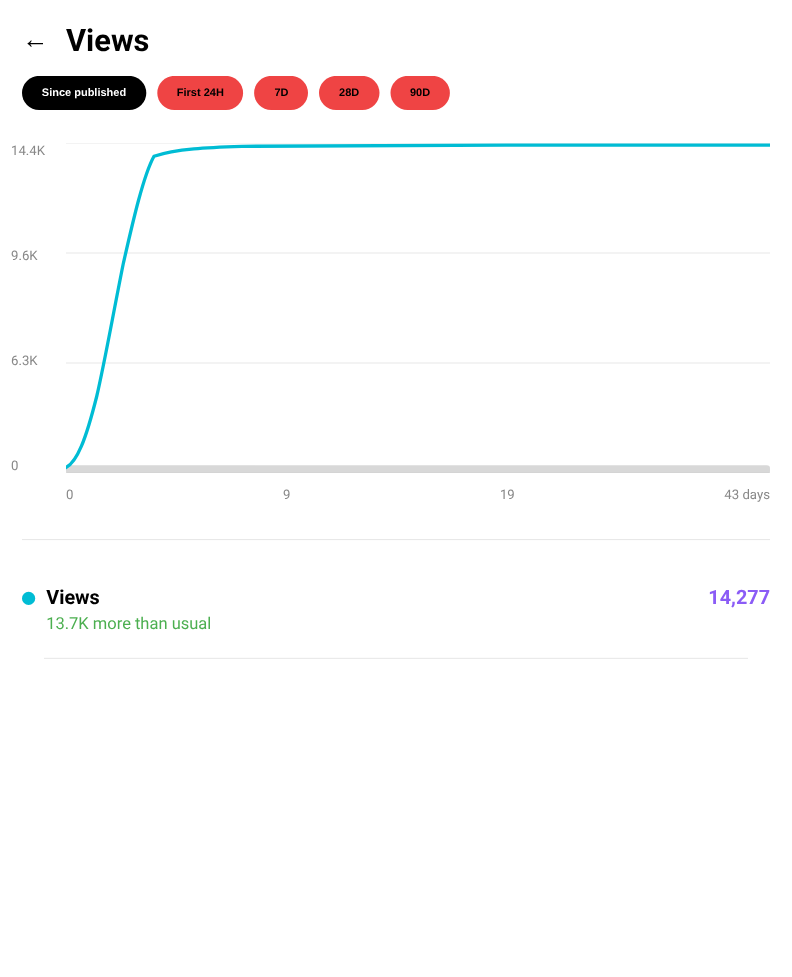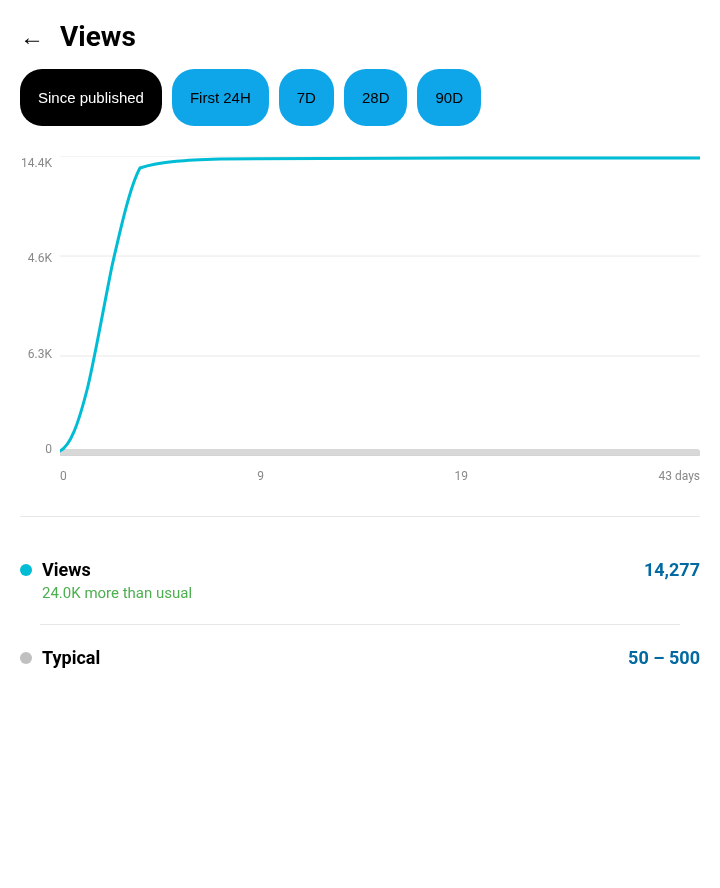--- a/index.html
+++ b/index.html
@@ -36,36 +36,36 @@
 
     .filter-tabs {
       display: flex;
       padding: 0 20px 20px 20px;
       gap: 10px;
       align-items: center;
       overflow-x: auto;
     }
 
     .filter-tab {
-      padding: 20px 18px;
+      padding: 10px 18px;
       border-radius: 22px;
       border: none;
       cursor: pointer;
-      font-size: 15px;
-      font-weight: 400;
+      font-size: 10px;
+      font-weight: 700;
       white-space: nowrap;
     }
 
     .filter-tab.active {
       background: #000;
       color: #fff;
     }
 
     .filter-tab.inactive {
-      background: #0ea5e9;
+      background: #ef4444;
       color: #000;
     }
 
     .chart-container {
       padding: 10px 20px 10px 10px;
       position: relative;
       height: 360px;
     }
 
     .chart-area {
@@ -76,21 +76,20 @@
 
     .y-axis {
       position: absolute;
       left: 0;
       top: 0;
       bottom: 40px;
       width: 50px;
       display: flex;
       flex-direction: column;
       justify-content: space-between;
-      align-items: flex-end;
       padding-right: 8px;
     }
 
     .y-label {
       font-size: 12px;
       color: #888;
     }
 
     .chart-plot {
       position: absolute;
@@ -166,21 +165,21 @@
     }
 
     .stat-sub {
       font-size: 15px;
       margin-left: 22px;
     }
 
     .stat-value {
       font-size: 18px;
       font-weight: 700;
-      color: #0369a1;
+      color: #8b5cf6;
     }
 
     .grid-line {
       stroke: #e8e8e8;
       stroke-width: 1;
     }
   </style>
 </head>
 <body>
 
@@ -197,21 +196,21 @@
     <button class="filter-tab inactive">7D</button>
     <button class="filter-tab inactive">28D</button>
     <button class="filter-tab inactive">90D</button>
   </div>
 
 <div class="chart-container">
   <div class="chart-area">
 
     <div class="y-axis">
       <span class="y-label">14.4K</span>
-      <span class="y-label">4.6K</span>
+      <span class="y-label">9.6K</span>
       <span class="y-label">6.3K</span>
       <span class="y-label">0</span>
     </div>
 
     <div class="chart-plot">
       <svg viewBox="0 0 640 300" preserveAspectRatio="none">
 
         <line class="grid-line" x1="0" y1="0" x2="640" y2="0"></line>
         <line class="grid-line" x1="0" y1="100" x2="640" y2="100"></line>
         <line class="grid-line" x1="0" y1="200" x2="640" y2="200"></line>
@@ -241,29 +240,20 @@
 <div class="divider"></div>
 
 <div class="stats-section">
 
   <div class="stat-row">
     <div class="stat-left">
       <div class="stat-label-row">
         <span class="stat-dot" style="background:#00bcd4;"></span>
         <span class="stat-name">Views</span>
       </div>
-      <span class="stat-sub" style="color:#4caf50;">24.0K more than usual</span>
+      <span class="stat-sub" style="color:#4caf50;">13.7K more than usual</span>
     </div>
     <span class="stat-value">14,277</span>
   </div>
 
   <div class="divider"></div>
 
-  <div class="stat-row">
-    <div class="stat-left">
-      <div class="stat-label-row">
-        <span class="stat-dot" style="background:#c0c0c0;"></span>
-        <span class="stat-name">Typical</span>
-      </div>
-    </div>
-    <span class="stat-value">50 – 500</span>
-  </div>
 </div>
 
 </body></html>

